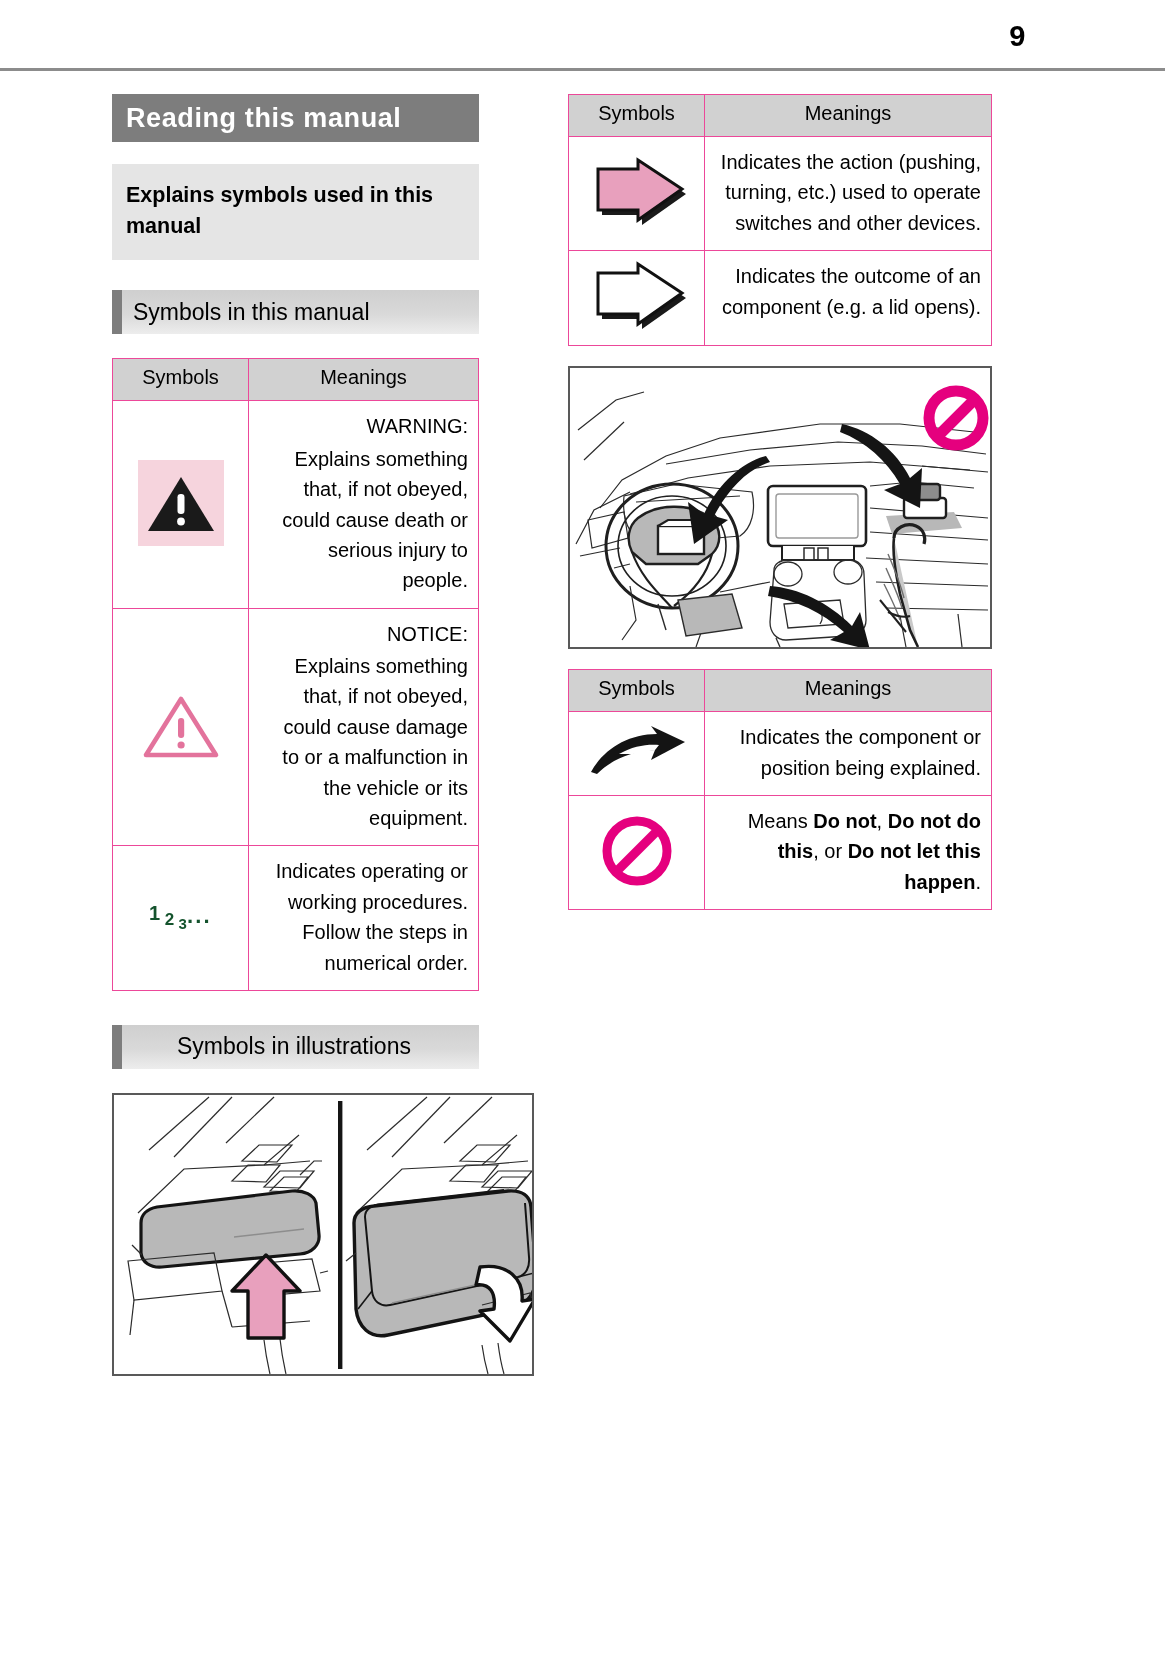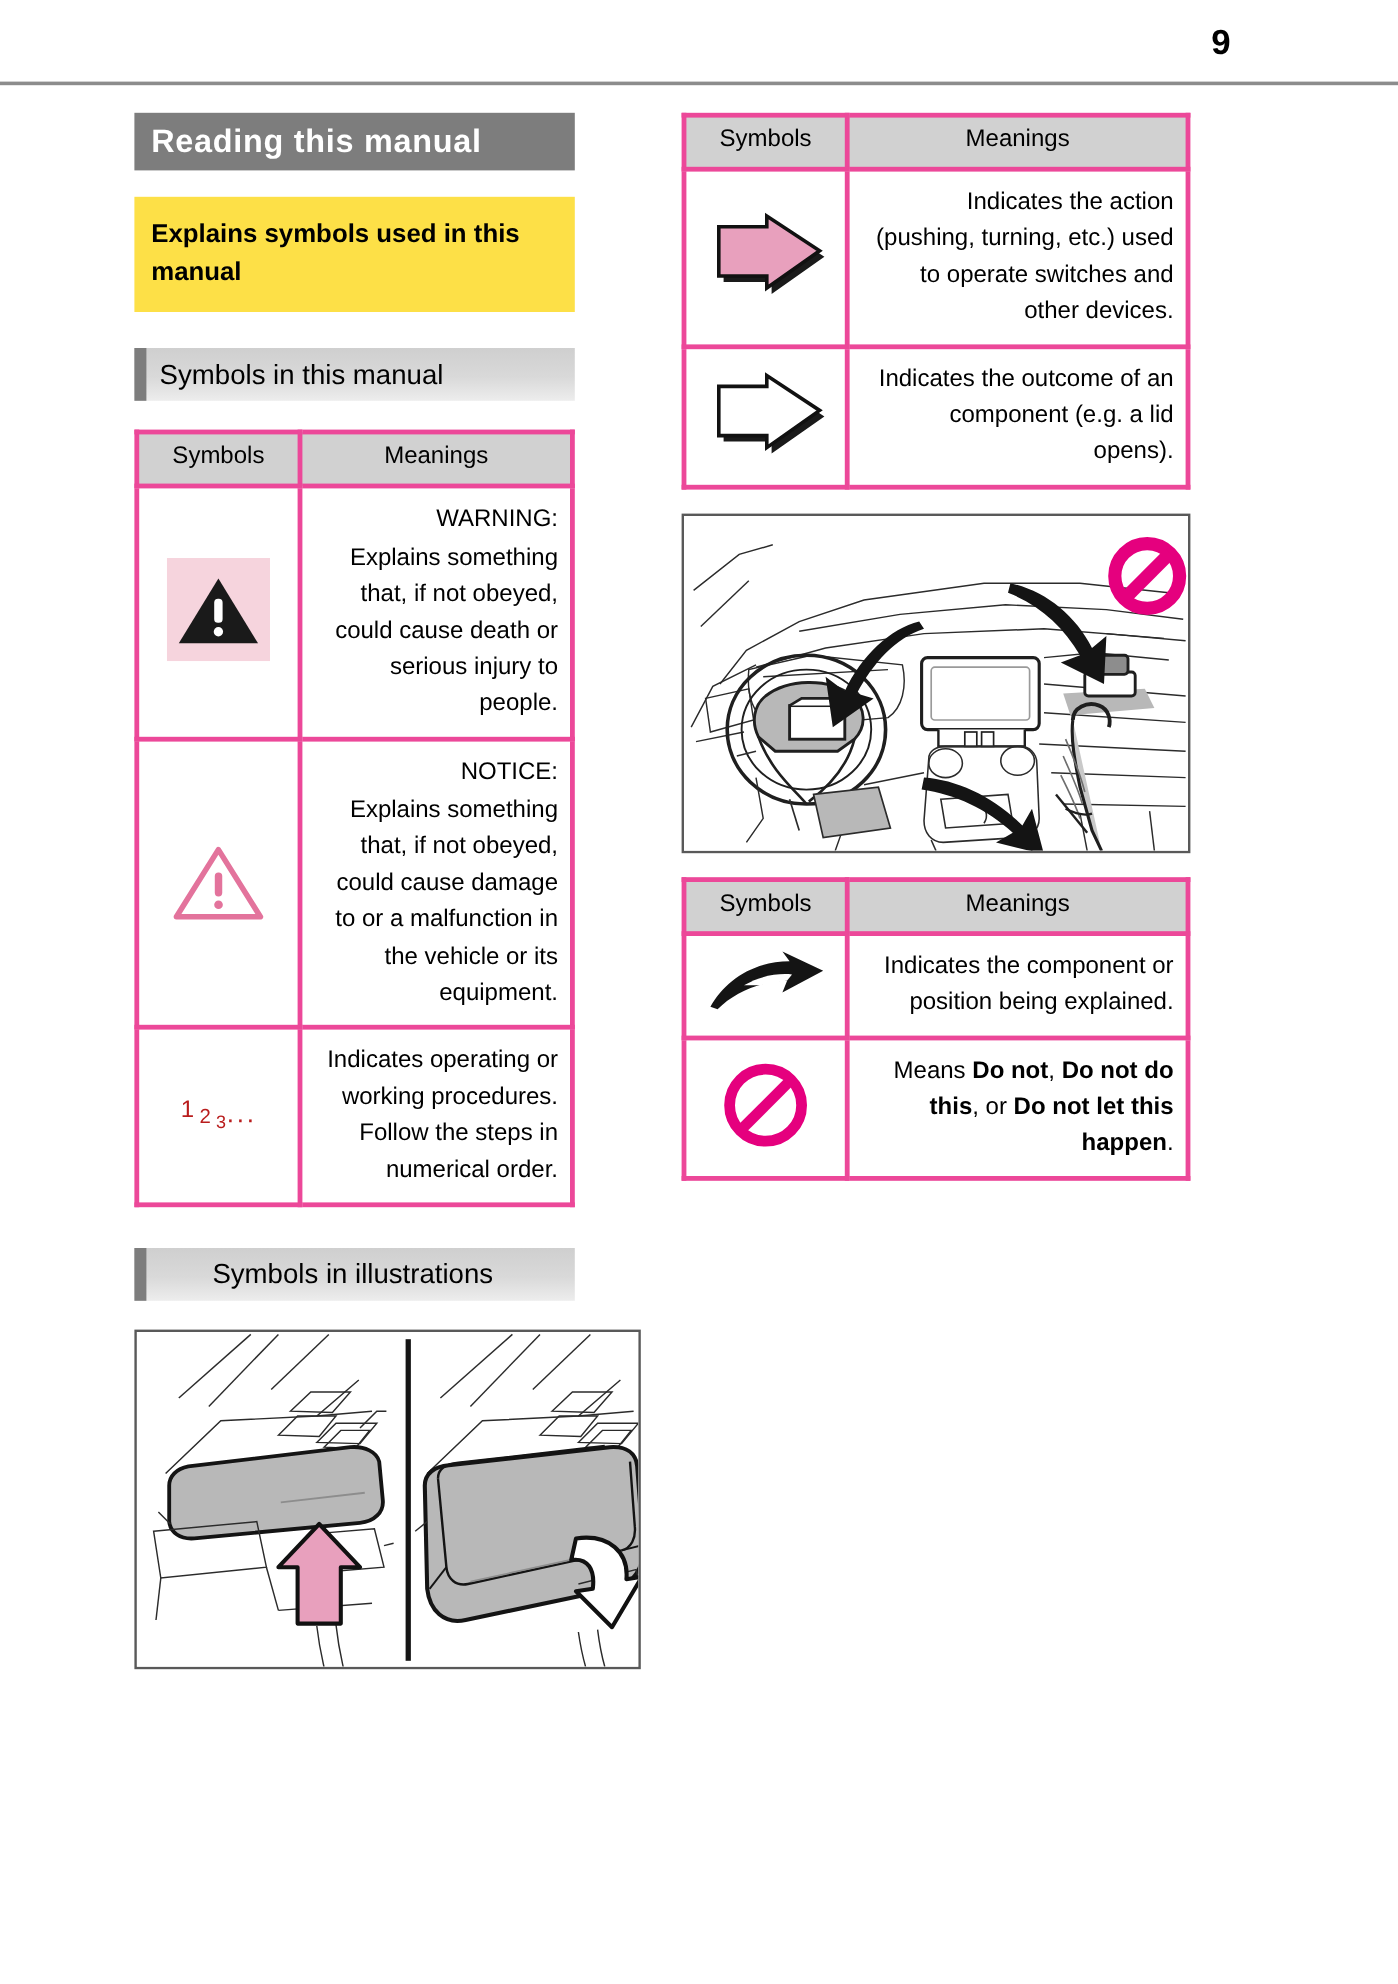--- a/index.html
+++ b/index.html
@@ -66,21 +66,21 @@
   .chapter-bar .title {
     color: #ffffff;
     font-size: 27px;
     font-weight: bold;
     letter-spacing: 0.6px;
   }
 
   
   .section-block {
     margin-top: 22px;
-    background: #fde047;
+    background: #e5e5e5;
     padding: 16px 14px 18px 14px;
     box-sizing: border-box;
   }
   .section-block .title {
     font-size: 21.5px;
     font-weight: bold;
     line-height: 1.45;
   }
 
   
@@ -105,21 +105,21 @@
     font-weight: normal;
   }
 
   
   .sym-table {
     border-collapse: collapse;
     width: 100%;
     table-layout: fixed;
   }
   .sym-table th, .sym-table td {
-    border: 4px solid #ec4899;
+    border: 1px solid #ec4899;
     vertical-align: top;
   }
   .sym-table thead th {
     background: #d1d1d1;
     font-weight: normal;
     font-size: 20px;
     text-align: center;
     padding: 7px 0 8px 0;
     height: 26px;
   }
@@ -136,22 +136,22 @@
   .mean-cell p { margin: 0; text-align: right; }
   .mean-cell p + p { margin-top: 2px; margin-left: 16px; }
   .col-sym { width: 136px; }
   .col-sym-r { width: 136px; }
 
   
   .table-left .col-sym { width: 136px; }
 
   
   .num-seq {
-    color: #b91c1c;
-    font-weight: normal;
+    color: #14532d;
+    font-weight: bold;
     white-space: nowrap;
     line-height: 1;
     display: inline-block;
   }
   .num-seq .n1 { font-size: 20px; vertical-align: 9px; }
   .num-seq .n2 { font-size: 17px; vertical-align: 4px; }
   .num-seq .n3 { font-size: 15px; vertical-align: 0px; }
   .num-seq .nd { font-size: 22px; vertical-align: 0px; letter-spacing: 1px; }
 
   

